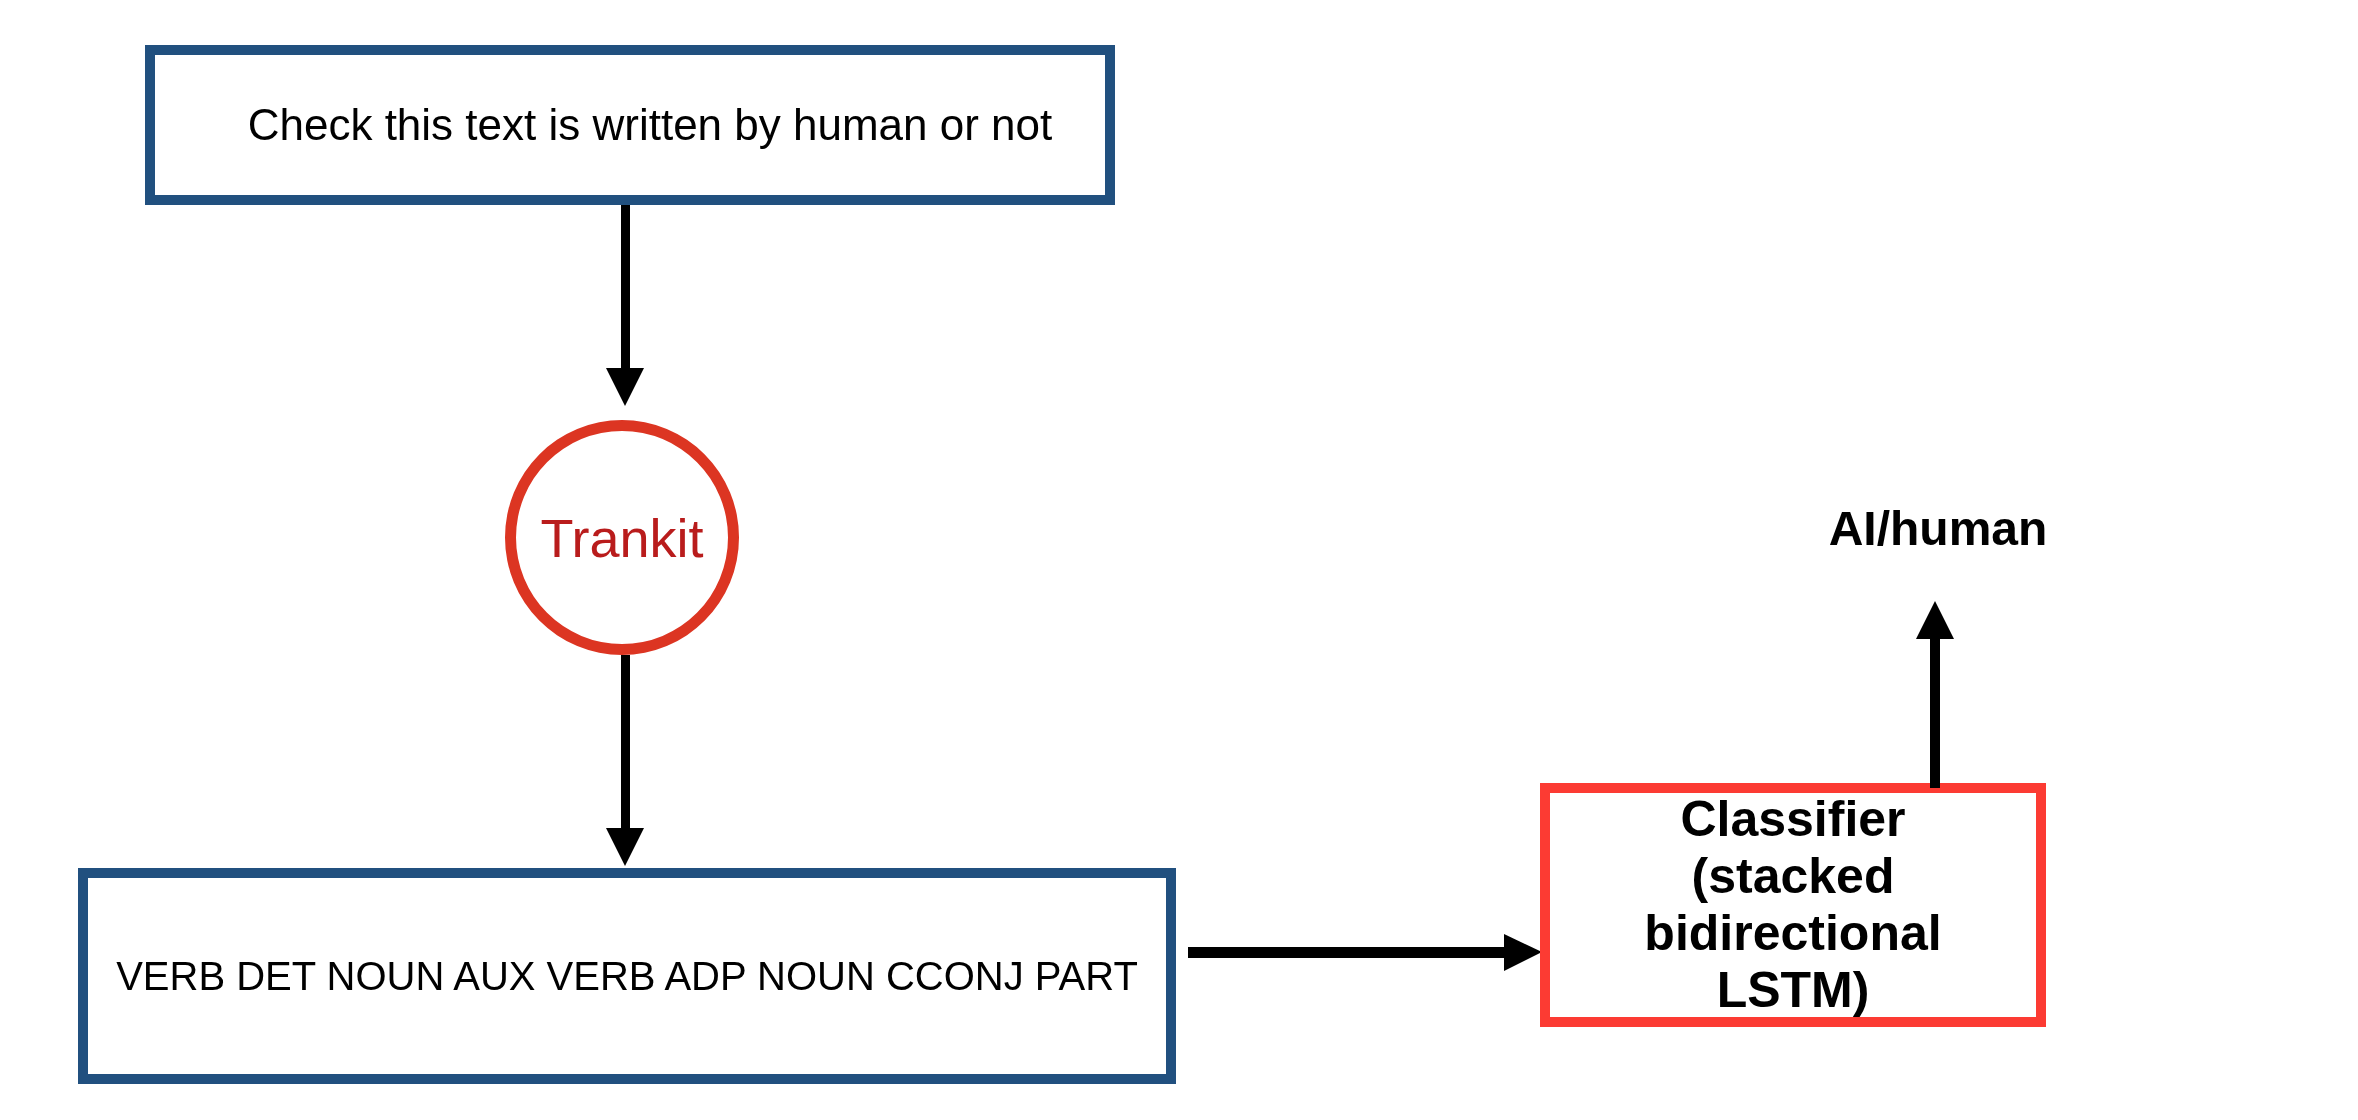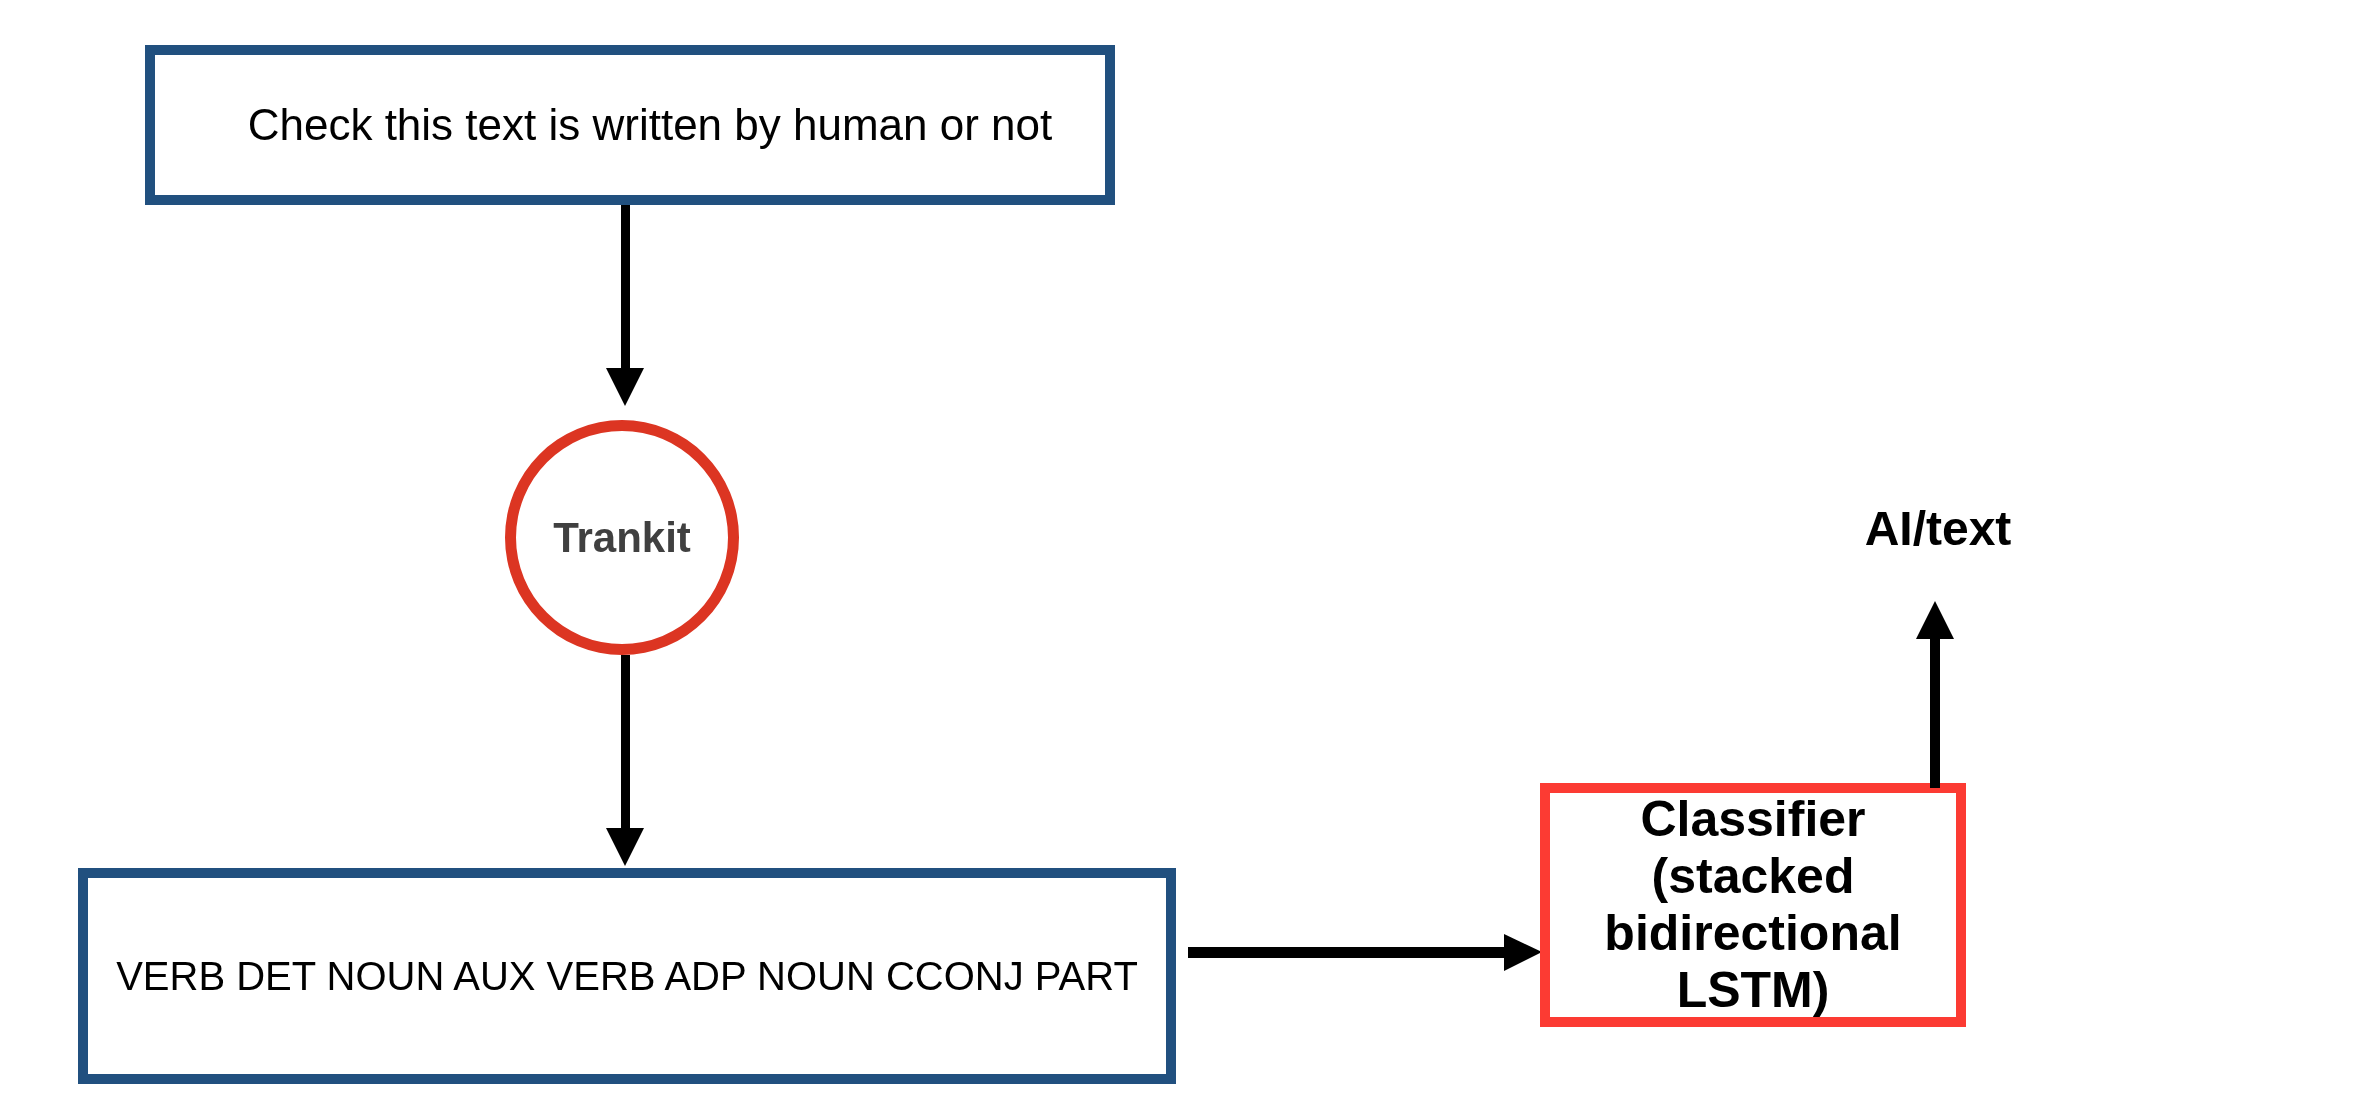--- a/index.html
+++ b/index.html
@@ -57,21 +57,21 @@
     font-weight: 400;
     color: #000000;
     line-height: 1.1;
     white-space: nowrap;
   }
 
   
   #classifier-box {
     left: 1540px;
     top: 783px;
-    width: 426px;
+    width: 506px;
     height: 244px;
     border: 10px solid #FC3B33;
     padding: 0 26px;
   }
   #classifier-box .box-label {
     font-size: 50px;
     font-weight: 700;
     color: #000000;
     line-height: 1.14;
     text-align: center;
@@ -85,23 +85,23 @@
     width: 234px;
     height: 235px;
     border: 11px solid #DC3522;
     border-radius: 50%;
     background: #ffffff;
     display: flex;
     align-items: center;
     justify-content: center;
   }
   #trankit-circle .circle-label {
-    font-size: 42px;
-    font-weight: 700;
-    color: #404040;
+    font-size: 54px;
+    font-weight: 400;
+    color: #b91c1c;
     line-height: 1;
     white-space: nowrap;
   }
 
   
   #output-label {
     position: absolute;
     left: 1818px;
     top: 503px;
     width: 240px;
@@ -157,15 +157,15 @@
       <div>Classifier (stacked</div>
       <div>bidirectional LSTM)</div>
     </div>
   </div>
 
   <svg class="arrow-svg" id="arrow-classifier-to-output" width="60" height="190" viewBox="0 0 60 190">
     <rect x="25" y="35" width="10" height="155" fill="#000000"></rect>
     <polygon points="11,41 49,41 30,3" fill="#000000"></polygon>
   </svg>
 
-  <div id="output-label">AI/text</div>
+  <div id="output-label">AI/human</div>
 
 </div>
 
 </body></html>

